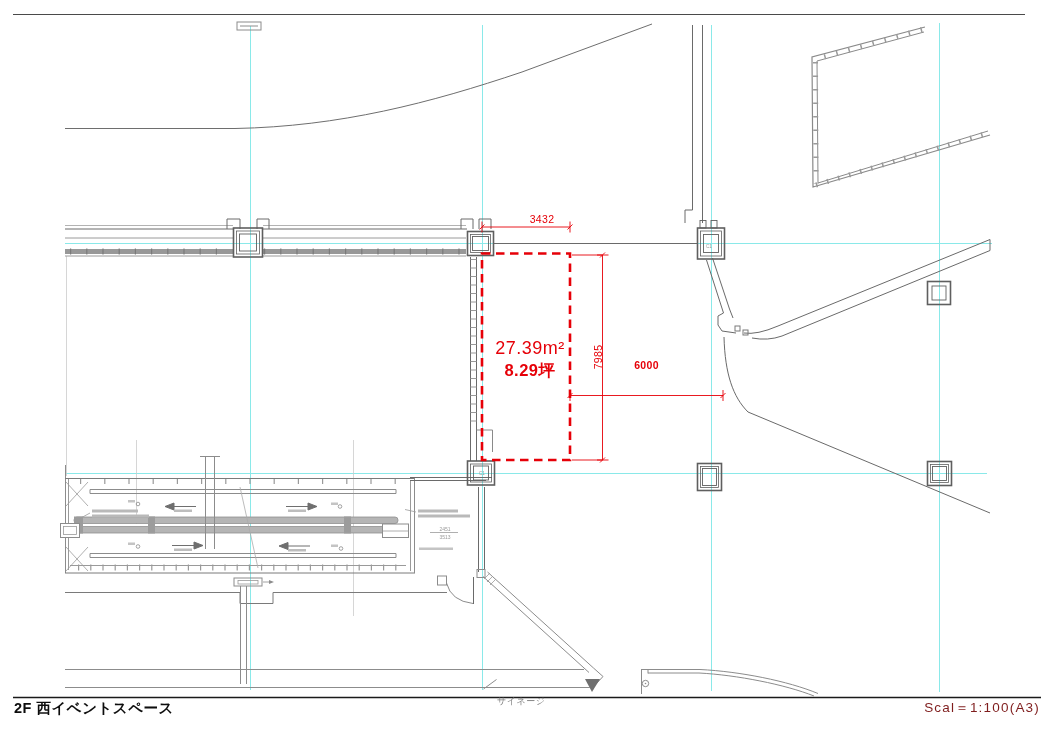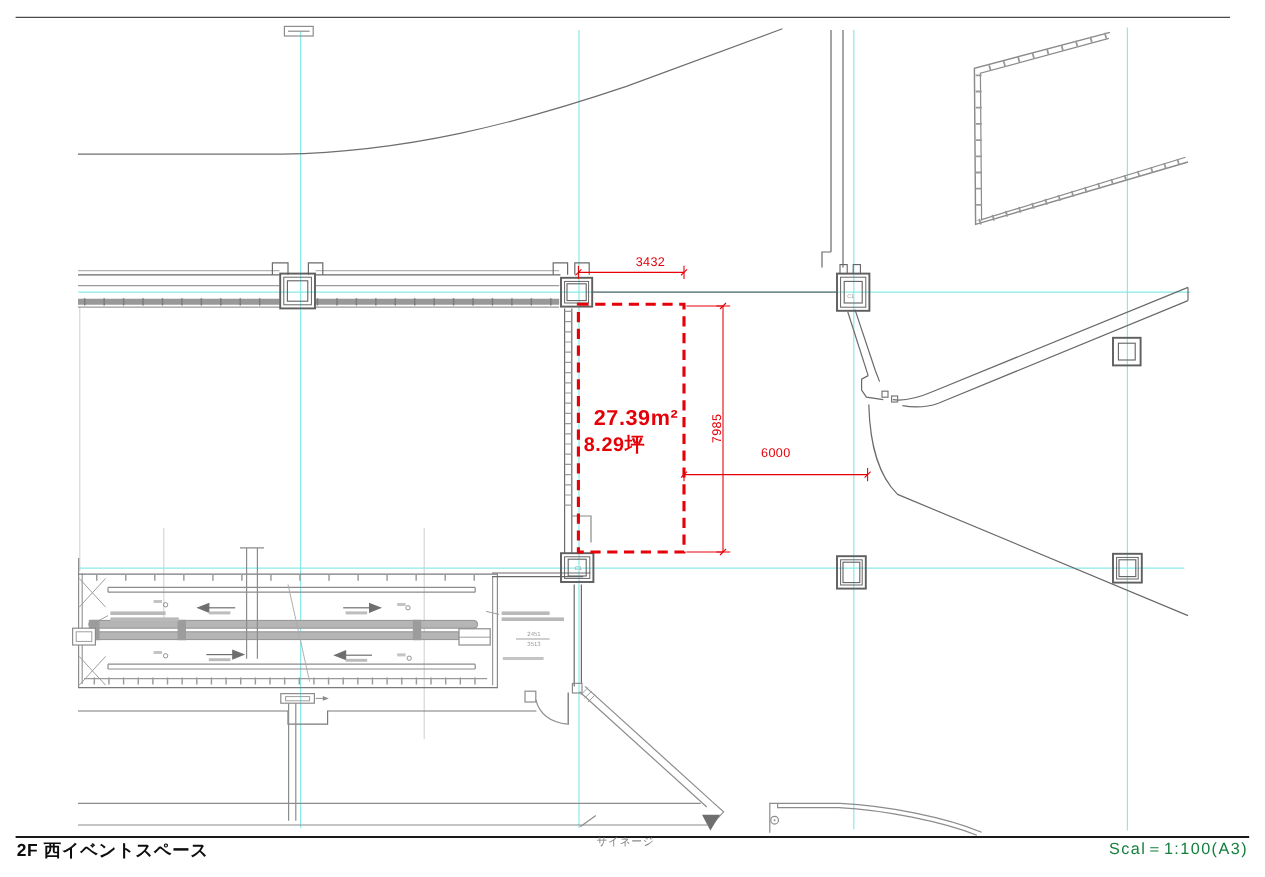--- a/index.html
+++ b/index.html
@@ -4,28 +4,28 @@
 <style>
   html,body{margin:0;padding:0;background:#ffffff;}
   #canvas{
     position:relative;width:1054px;height:731px;background:#ffffff;overflow:hidden;
     font-family:"Liberation Sans", sans-serif;
   }
   #plan-svg{position:absolute;left:0;top:0;}
   .txt{position:absolute;white-space:nowrap;}
   .red{color:#e60008;}
   .dim{font-size:10.5px;letter-spacing:.3px;}
-  .area-m2{left:466px;top:338px;width:128px;text-align:center;font-size:18px;font-weight:700;letter-spacing:.5px;}
-  .area-tsubo{left:448px;top:360px;width:128px;text-align:center;font-size:16.5px;font-weight:600;letter-spacing:.5px;}
+  .area-m2{left:466px;top:338px;width:128px;text-align:center;font-size:18px;font-weight:400;letter-spacing:.5px;}
+  .area-tsubo{left:466px;top:360px;width:128px;text-align:center;font-size:16.5px;font-weight:600;letter-spacing:.5px;}
   .dim-top{left:482px;top:213px;width:88px;text-align:center;margin-left:16px;}
   .dim-right{left:580px;top:351px;width:36px;height:12px;text-align:center;transform:rotate(-90deg);transform-origin:center;}
-  .dim-offset{left:570px;top:372px;width:153px;text-align:center;}
+  .dim-offset{left:570px;top:359px;width:153px;text-align:center;font-weight:bold;}
   .signage{left:497px;top:695px;font-size:9px;color:#818181;letter-spacing:.5px;}
   .sheet-title{left:14px;top:699px;font-size:14.5px;font-weight:600;color:#0d0d0d;letter-spacing:.5px;text-align:right;}
-  .sheet-scale{left:840px;top:699px;width:200px;text-align:right;font-size:13.5px;font-weight:500;color:#15803d;letter-spacing:1.2px;}
+  .sheet-scale{left:840px;top:699px;width:200px;text-align:right;font-size:13.5px;font-weight:500;color:#7f1d1d;letter-spacing:1.2px;}
   .micro{font-size:5px;color:#9a9a9a;letter-spacing:0;}
   .mini-upper{left:432px;top:526px;width:26px;text-align:center;}
   .mini-lower{left:432px;top:534px;width:26px;text-align:center;}
   .col-label{font-size:4.5px;color:#9a9a9a;}
   .col-label.c-b{left:479px;top:471px;}
   .col-label.c-c{left:706px;top:244px;}
 </style>
 </head>
 <body>
 

